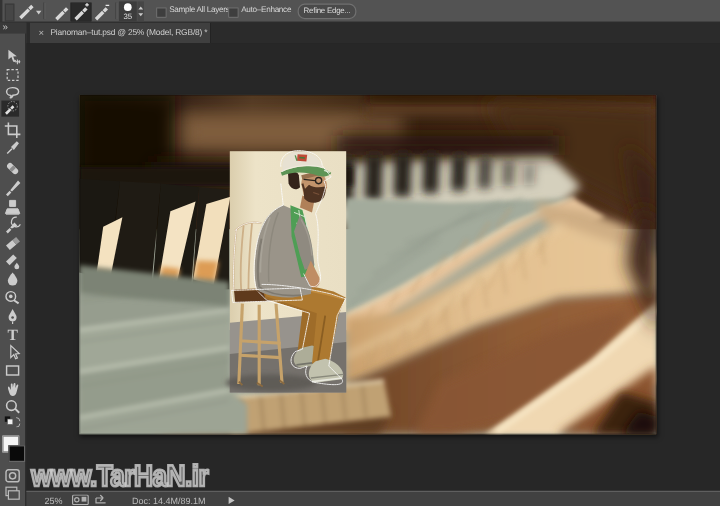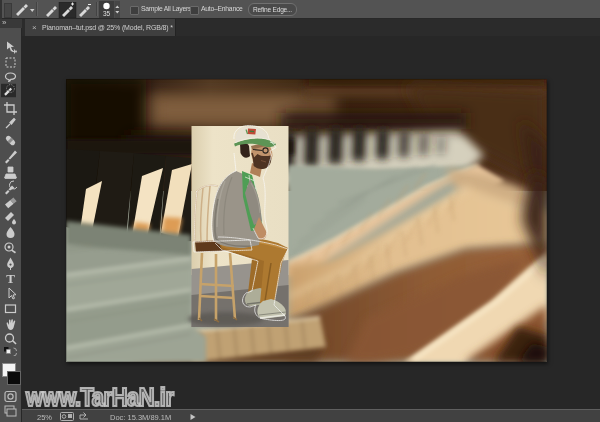--- a/index.html
+++ b/index.html
@@ -388,18 +388,18 @@
   <div id="wm">www.TarHaN.ir</div>
 
   <div id="status">
     <div class="s" style="left:15px">25%</div>
     <svg style="position:absolute;left:38px;top:2px" width="32" height="9" viewBox="0 0 32 9">
       <rect x="0.5" y="0.5" width="13" height="8" rx="1" fill="none" stroke="#b0b0b0"></rect>
       <circle cx="4" cy="4.5" r="1.8" fill="none" stroke="#b0b0b0"></circle>
       <rect x="8" y="2" width="4" height="4" fill="#b0b0b0"></rect>
       <path d="M20 3 h6 M26 3 l-2.5 -2.5 M26 3 l-2.5 2.5 M20 3 v4 h8" stroke="#b0b0b0" fill="none"></path>
     </svg>
-    <div class="s" style="left:88px">Doc: 15.3M/89.1M</div>
+    <div class="s" style="left:88px">Doc: 14.4M/89.1M</div>
     <svg style="position:absolute;left:168px;top:4px" width="6" height="6" viewBox="0 0 6 6">
         <path d="M0.5 0 L5.5 3 L0.5 6 Z" fill="#c4c4c4"></path>
       </svg>
   </div>
 </div>
 
 </body></html>

